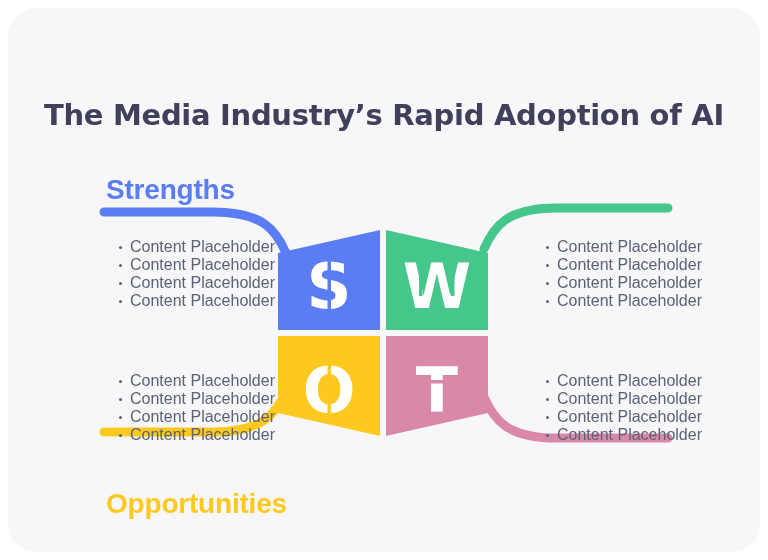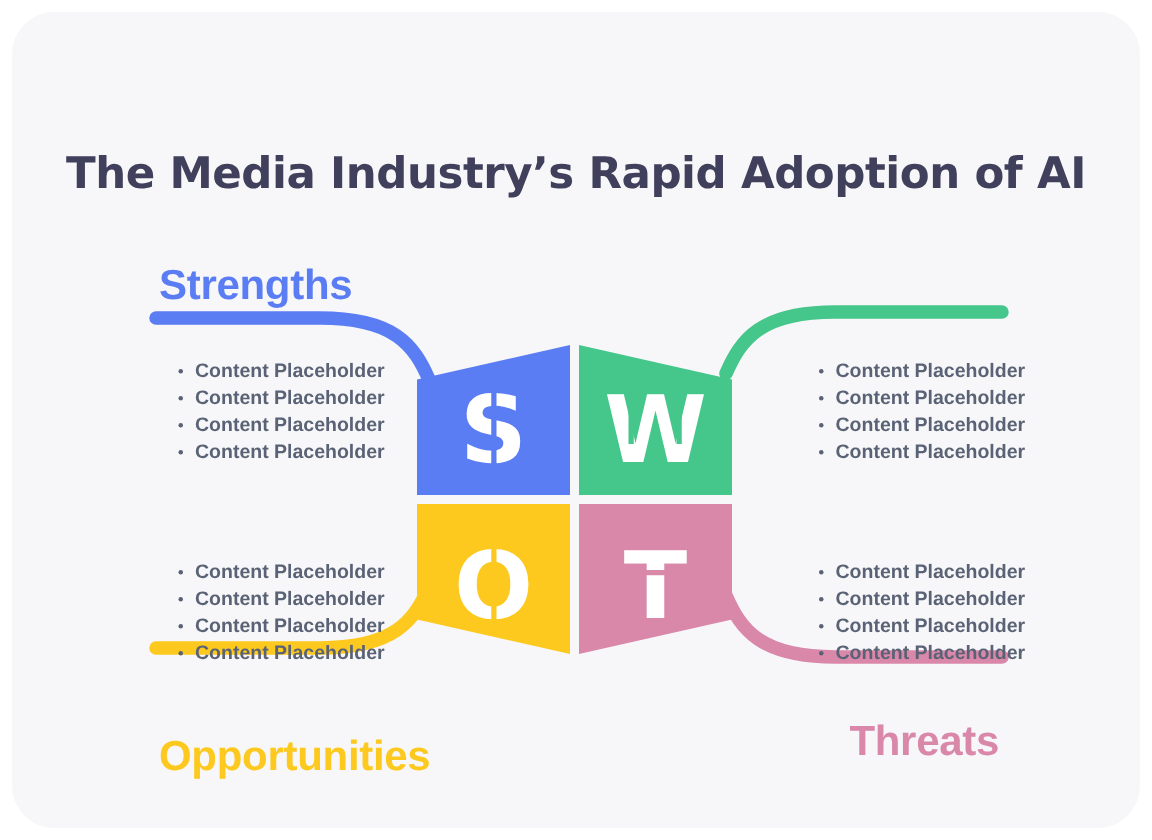--- a/index.html
+++ b/index.html
@@ -41,27 +41,26 @@
     letter-spacing: -0.2px;
     white-space: nowrap;
   }
   #label-strengths   { left: 98px;  top: 166px; color: #5b7df4; text-align: left; }
   #label-weaknesses  { right: 94px; top: 166px; color: #45c68a; text-align: right; }
   #label-opportunities { left: 98px;  top: 480px; color: #fdc91f; text-align: left; }
   #label-threats     { right: 94px; top: 470px; color: #da88aa; text-align: right; }
 
   .bullets {
     position: absolute;
-    font-size: 13px;
+    font-size: 16px;
     color: #5a6275;
     line-height: 18px;
     list-style: none;
     margin: 0;
     padding: 0;
-    font-weight: bold;
   }
   .bullets li {
     position: relative;
     white-space: nowrap;
   }
   .bullets.left li  { padding-left: 14px; text-align: left; }
   .bullets.right li { padding-left: 14px; text-align: left; }
   .bullets li::before {
     content: "";
     position: absolute;
@@ -131,21 +130,20 @@
 
       <g>
         <text x="429" y="404" fill="#ffffff" font-family="DejaVu Sans, sans-serif" font-size="62" font-weight="bold" text-anchor="middle">T</text>
         <rect x="405" y="372" width="48" height="3.5" fill="#da88aa"></rect>
       </g>
     </g>
   </svg>
 
   <div class="quad-label" id="label-strengths">Strengths</div>
   <div class="quad-label" id="label-opportunities">Opportunities</div>
-  <div class="quad-label" id="label-threats">Threats</div>
 
   <ul class="bullets left" id="bullets-strengths">
     <li>Content Placeholder</li>
     <li>Content Placeholder</li>
     <li>Content Placeholder</li>
     <li>Content Placeholder</li>
   </ul>
 
   <ul class="bullets right" id="bullets-weaknesses">
     <li>Content Placeholder</li>

